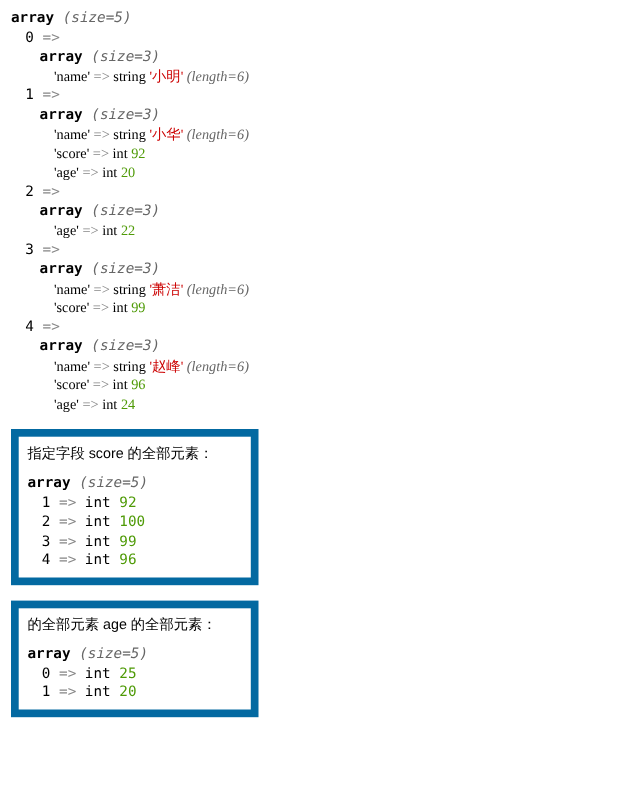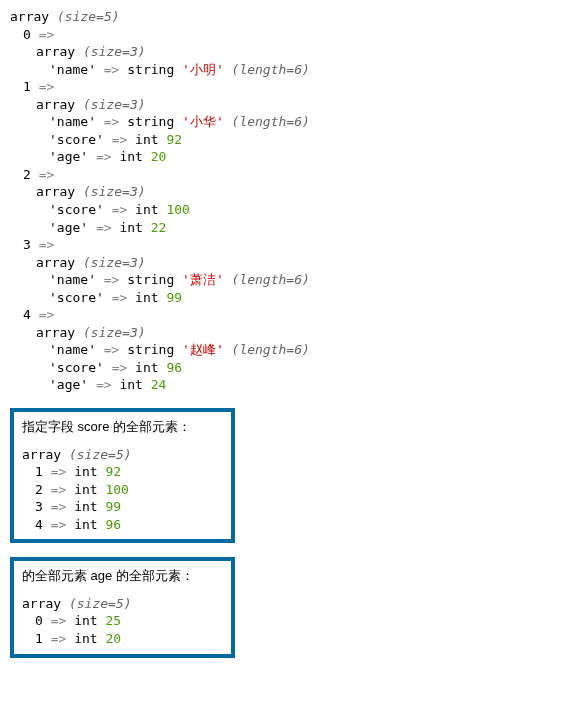--- a/index.html
+++ b/index.html
@@ -8,35 +8,35 @@
     font-family: "SimSun", "宋体", monospace, serif;
     font-size: 13px;
     line-height: 1.35;
     color: #000;
     background: #fff;
     width: 564px;
     box-sizing: border-box;
     position: relative;
     min-height: 714px;
   }
-  .kw { font-weight: normal; }
+  .kw { font-weight: bold; }
   .size   { font-style: italic; color: #666; }
   .arrow  { color: #888; }
   .type   { color: #000; }
   .num    { color: #4e9a06; }           
   .str    { color: #c00; }              
   .len    { font-style: italic; color: #666; }
   .key    { color: #000; }
 
   .in1 { display:block; padding-left: 1em; }
   .in2 { display:block; padding-left: 2em; }
-  .in3 { display:block; padding-left: 3em; }
+  .in3 { display:block; padding-left: 3em; font-family: Liberation Serif, serif; }
 
   .box {
-    border: 4px solid #0369a1;
+    border: 7px solid #0369a1;
     padding: 6px 8px;
     margin-top: 14px;
     width: 225px;
     box-sizing: border-box;
   }
   .box-title {
     font-family: "SimSun", sans-serif;
     font-size: 13px;
     color: #000;
     margin-bottom: 10px;
@@ -88,25 +88,20 @@
     </span>
   </div>
 
   <div>
     <span class="in1"><span class="key">2</span> <span class="arrow">=&gt;</span> </span>
     <span class="in2">
       <span class="kw">array</span>
       <span class="size"> <i>(<span>size=</span><span class="r-size">3</span>)</i></span>
     </span>
     <span class="in3">
-      '<span>score</span>' <span class="arrow">=&gt;</span>
-      <span class="type">int</span>
-      <span class="num"> <span class="r-score">100</span></span>
-    </span>
-    <span class="in3">
       '<span>age</span>' <span class="arrow">=&gt;</span>
       <span class="type">int</span>
       <span class="num"> <span class="r-age">22</span></span>
     </span>
   </div>
 
   <div>
     <span class="in1"><span class="key">3</span> <span class="arrow">=&gt;</span> </span>
     <span class="in2">
       <span class="kw">array</span>

